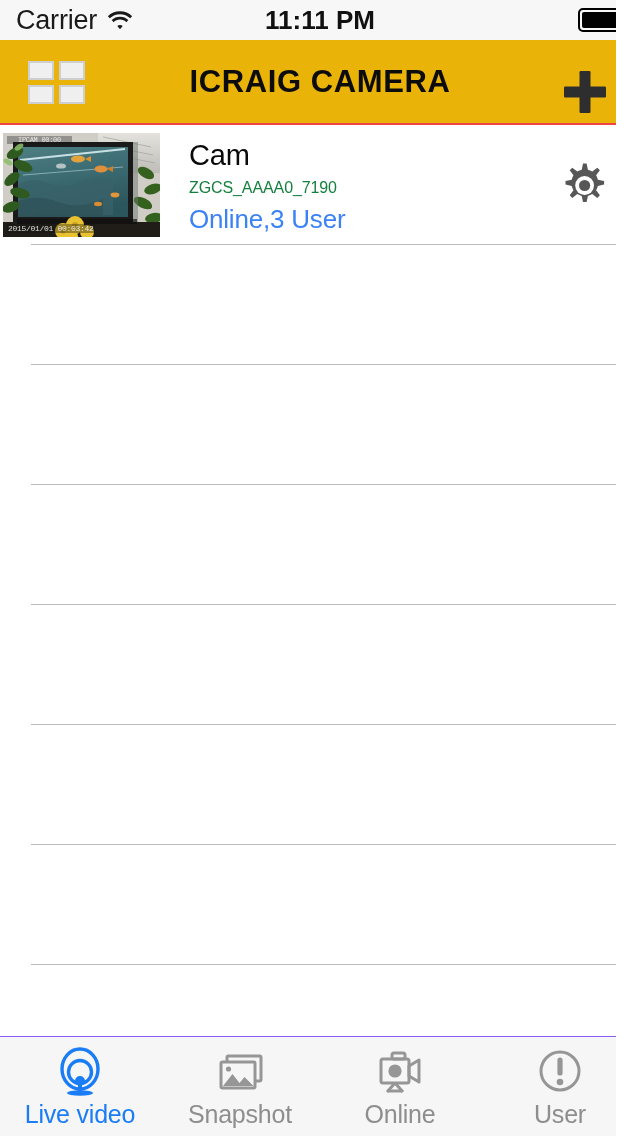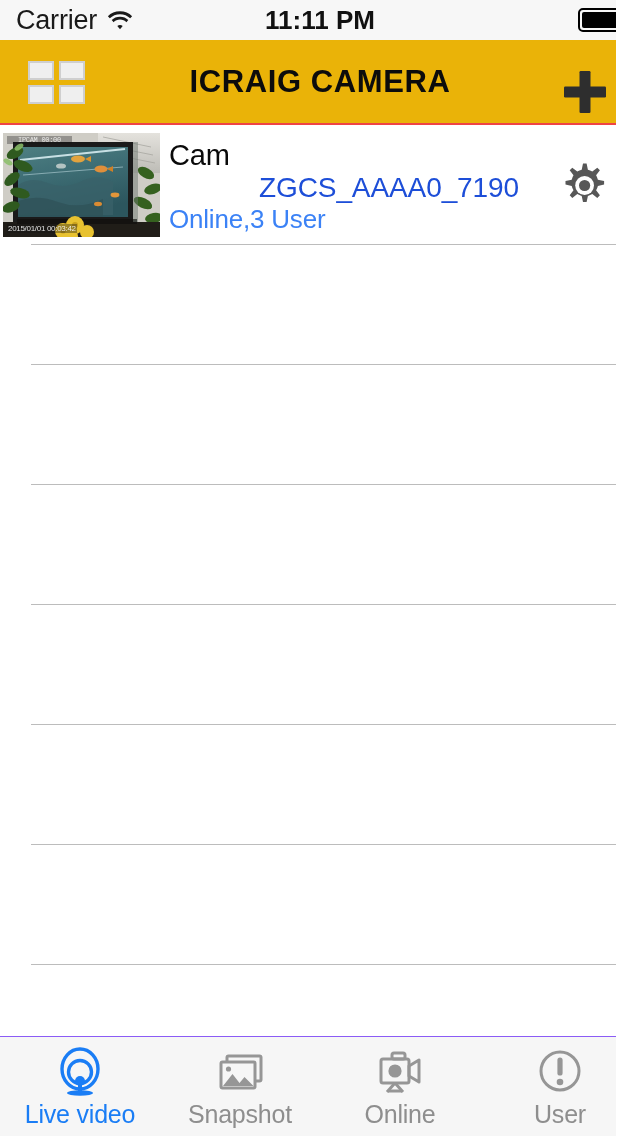--- a/index.html
+++ b/index.html
@@ -126,38 +126,38 @@
     font-family:"Liberation Mono", monospace;
     letter-spacing:-0.3px;
     background:rgba(20,20,20,0.35);
     padding:0 11px;
     white-space:nowrap;
     opacity:0.92;
   }
   .thumb-ts-bot {
     position:absolute; left:4px; bottom:4px;
     font-size:8px; color:#f0f0f0;
-    font-family:Liberation Sans, sans-serif;
+    font-family:Liberation Mono, monospace;
     letter-spacing:-0.3px;
     background:rgba(20,20,20,0.40);
     padding:0 1px;
     white-space:nowrap;
     opacity:0.92;
   }
   .cam-info {
-    position:absolute; left:169px; top:12px;
+    position:absolute; left:189px; top:12px;
     width:350px;
   }
   .cam-name {
     font-size:29px; color:#0a0a0a;
     line-height:34px; letter-spacing:-0.1px;
   }
   .cam-uid {
-    font-size:28px; color:#1d4ed8;
-    line-height:31px; letter-spacing:-0.1px;text-align:right;
+    font-size:16px; color:#15803d;
+    line-height:31px; letter-spacing:-0.1px;
   }
   .cam-status {
     font-size:26px; color:#3b82f6;
     line-height:32px; letter-spacing:-0.2px;
   }
   .gear-button {
     position:absolute; right:30px; top:50%;
     transform:translateY(-50%);
     width:54px; height:54px;
     cursor:pointer;

